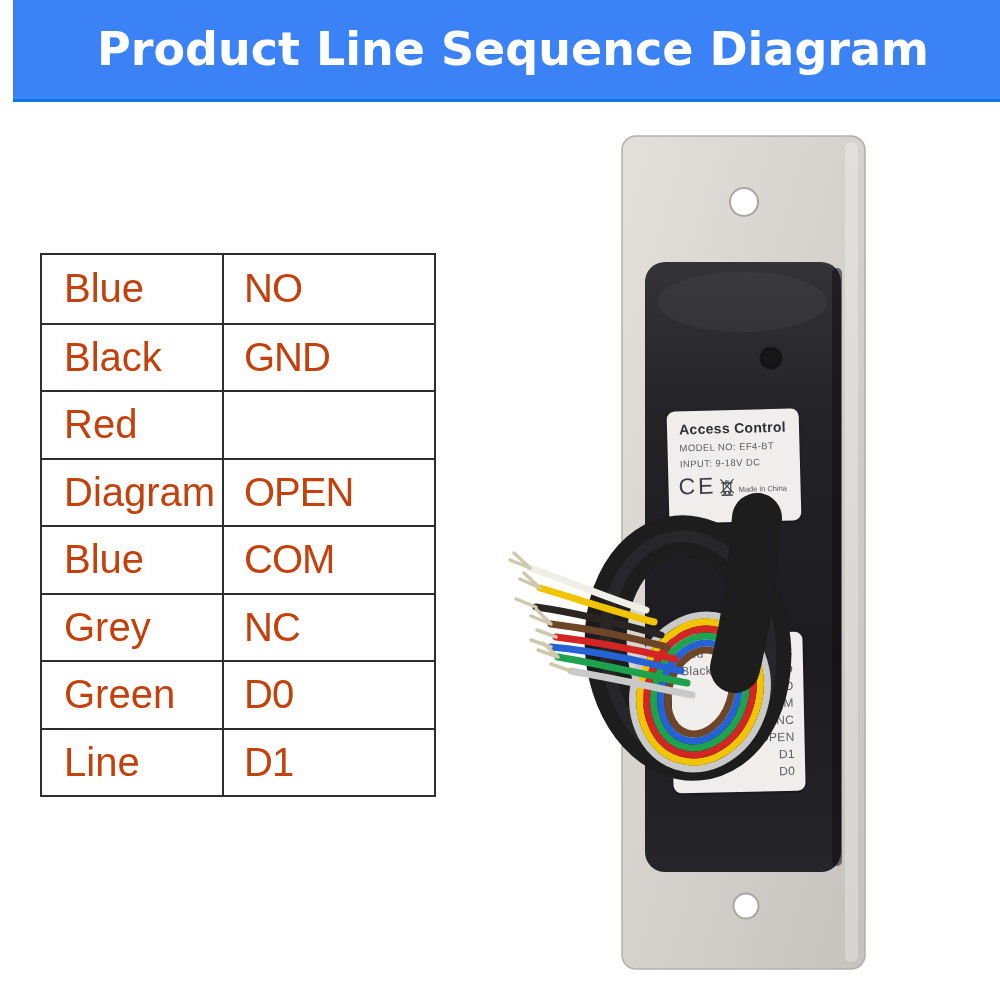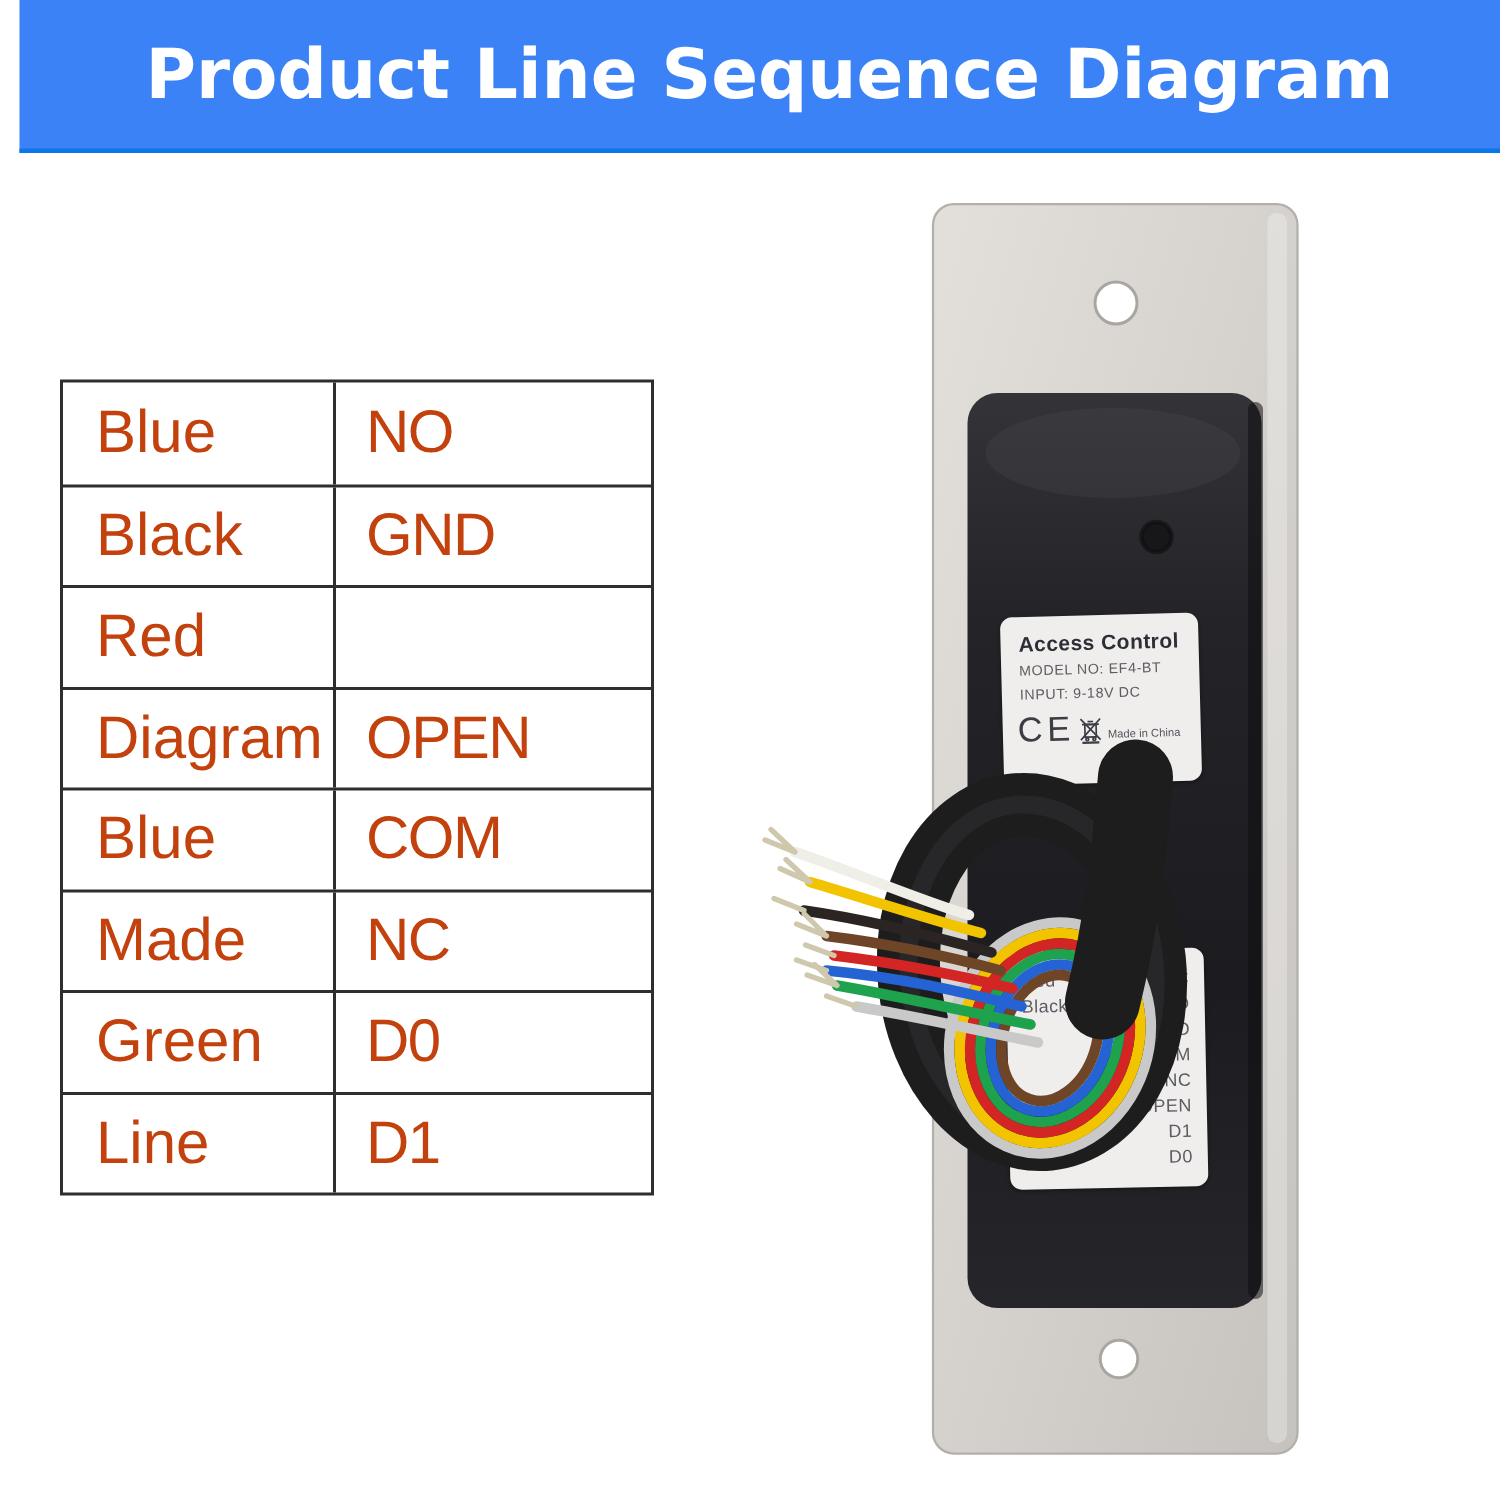--- a/index.html
+++ b/index.html
@@ -74,21 +74,21 @@
   </div>
   <div class="wt-row">
     <div class="wt-cell color">Diagram</div>
     <div class="wt-cell func">OPEN</div>
   </div>
   <div class="wt-row">
     <div class="wt-cell color">Blue</div>
     <div class="wt-cell func">COM</div>
   </div>
   <div class="wt-row">
-    <div class="wt-cell color">Made</div>
+    <div class="wt-cell color">Grey</div>
     <div class="wt-cell func">NC</div>
   </div>
   <div class="wt-row">
     <div class="wt-cell color">Green</div>
     <div class="wt-cell func">D0</div>
   </div>
   <div class="wt-row">
     <div class="wt-cell color">Line</div>
     <div class="wt-cell func">D1</div>
   </div>

